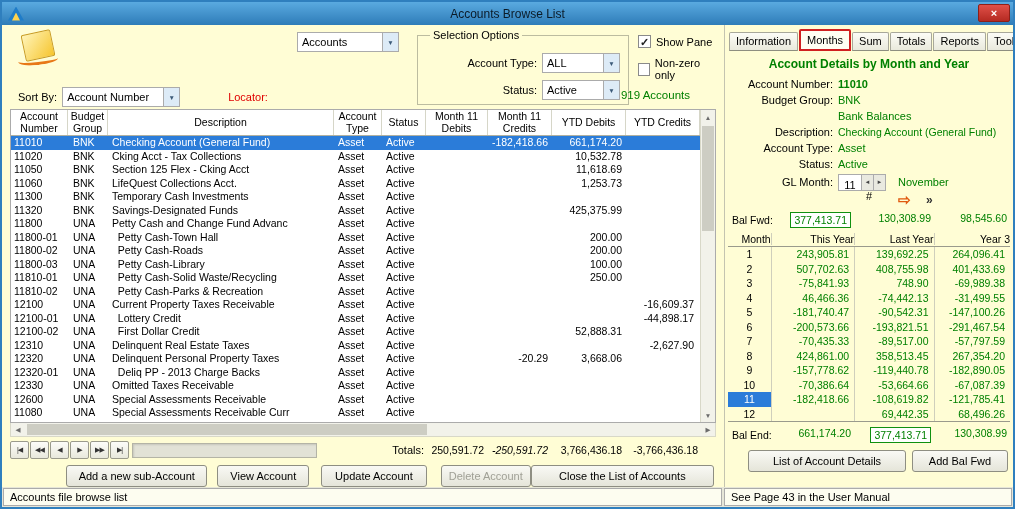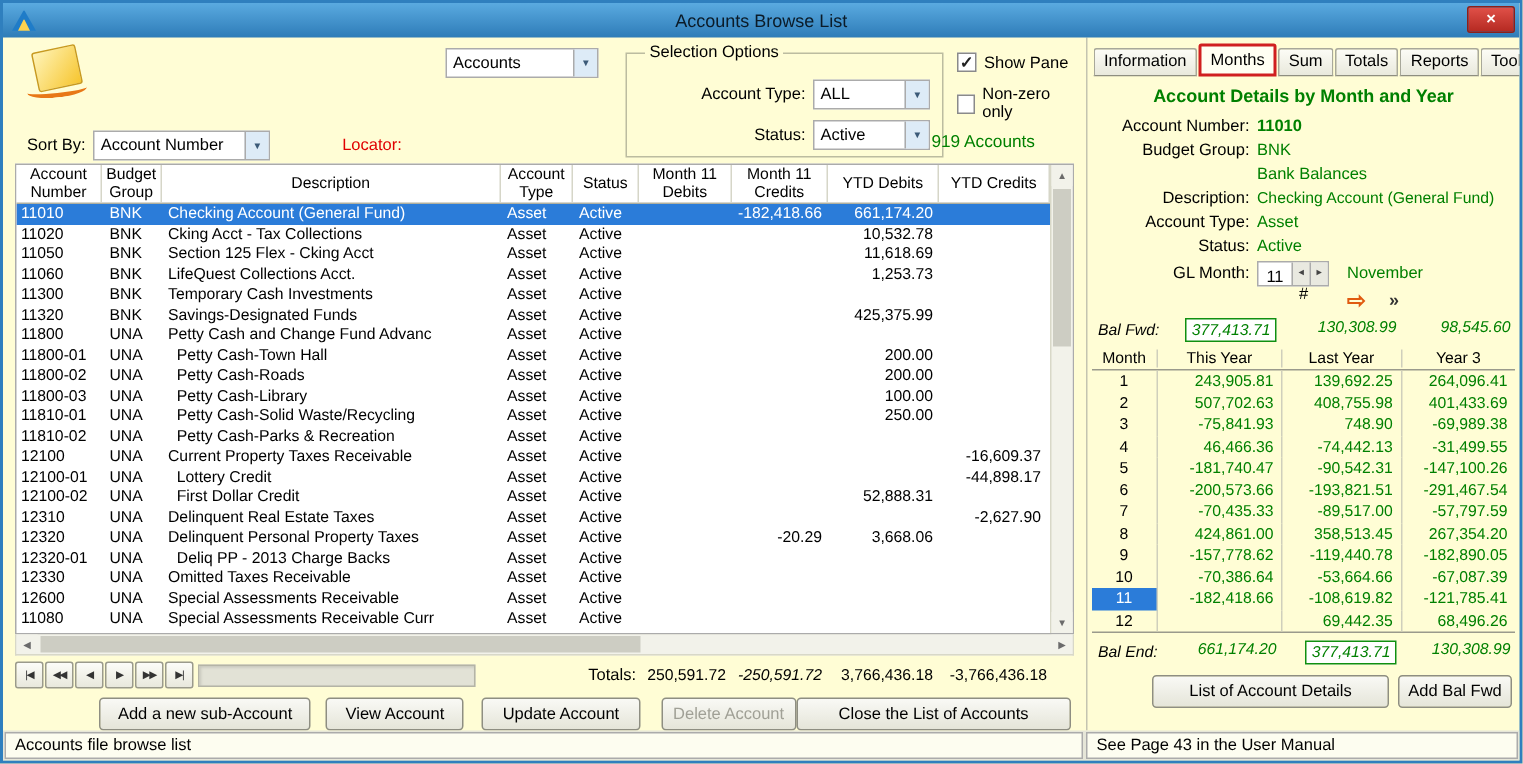--- a/index.html
+++ b/index.html
@@ -142,43 +142,43 @@
   .spinner .num { width:22px; text-align:center; padding-top:2px; font-size:11px; }
   .spin-btn { width:12px; border-left:1px solid #ABABAB; background:#E9E9E0; color:#444;
               display:flex; align-items:center; justify-content:center; font-size:6px; }
   .month-name { margin-left:12px; }
 
   .nav-glyph-row { position:relative; height:16px; margin-top:1px; }
   .hash { position:absolute; left:138px; top:-3px; font-size:11px; }
   .big-arrow { position:absolute; left:170px; top:-2px; font-size:15px; color:#E05A10; font-weight:bold; }
   .chevrons { position:absolute; left:198px; top:0; font-size:12px; color:#333; font-weight:bold; }
 
-  .bal-row { display:flex; align-items:center; height:21px; font-size:10.5px;font-style:italic; }
+  .bal-row { display:flex; align-items:center; height:21px; font-size:10.5px; }
   .bal-label { width:44px; text-align:left; padding-left:4px; white-space:nowrap; flex:0 0 auto; }
   .bal-values { display:flex; flex:1; }
   .bv { text-align:right; padding-right:5px; color:#008000; }
   .bv:nth-child(1) { width:84px; } .bv:nth-child(2) { width:80px; } .bv:nth-child(3) { width:76px; }
   .boxed { display:inline-block; border:1px solid #109010; background:#FFFFFF; padding:0 3px; line-height:14px; }
 
   .months-table { margin-top:1px; }
   .mt-header { display:flex; font-size:10.5px; border-bottom:1px solid #9A9A8C; height:16px; align-items:center; }
-  .mh { text-align:center; }
+  .mh { text-align:right; }
   .m0 { width:44px; } .m1 { width:84px; } .m2 { width:80px; } .m3 { width:76px; }
   .mh.m0,.mh.m1,.mh.m2 { border-right:1px solid #CFCFBC; }
   .mt-body { border-bottom:1px solid #9A9A8C; }
   .mt-row { display:flex; height:14.5px; line-height:14.5px; font-size:10.5px; }
   .mc { overflow:hidden; }
   .mc.m0 { text-align:center; color:#000; border-right:1px solid #CFCFBC; }
   .mc.m1,.mc.m2 { text-align:right; padding-right:5px; color:#008000; border-right:1px solid #CFCFBC; }
   .mc.m3 { text-align:right; padding-right:5px; color:#008000; }
   .mc.m0.sel { background:#2B7CD9; color:#fff; }
 
   .bal-end { margin-top:2px; }
   .rp-buttons { display:flex; justify-content:flex-end; gap:6px; margin-top:5px; padding-right:2px; }
-  .btn-details { width:158px; } .btn-addbal { width:76px; }
+  .btn-details { width:158px; } .btn-addbal { width:96px; }
 
   
   .statusbar { height:20px; flex:0 0 auto; display:flex; gap:2px; background:#E6E6D8; padding:1px; }
   .status-cell { border:1px solid #ABABAB; background:#FDFDF0; font-size:11px; padding:2px 6px;
                  white-space:nowrap; overflow:hidden; }
   .status-left { width:719px; flex:0 0 auto; }
   .status-right { flex:1; }
 </style>
 </head>
 <body>

